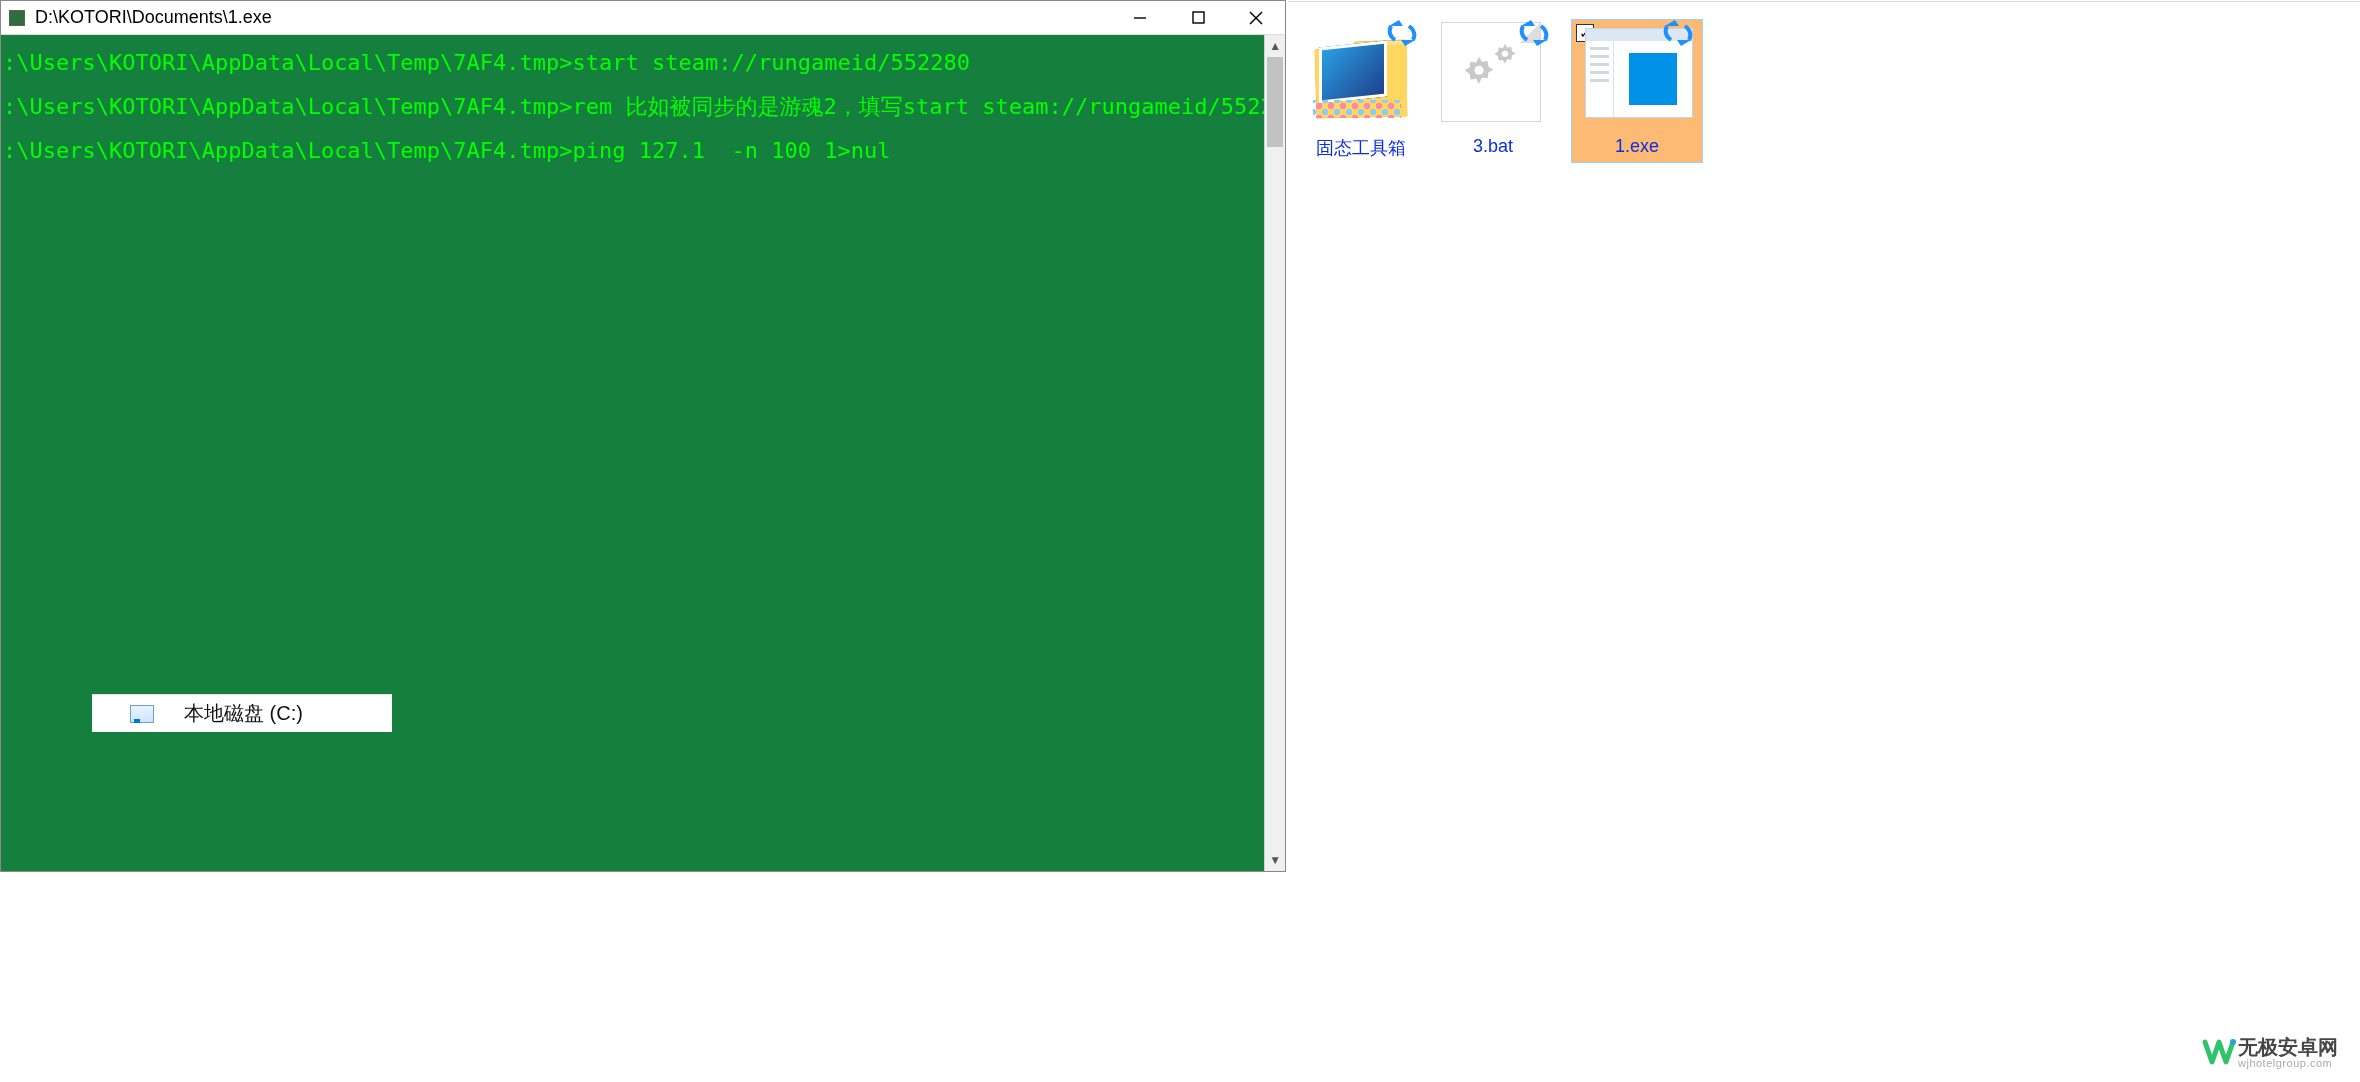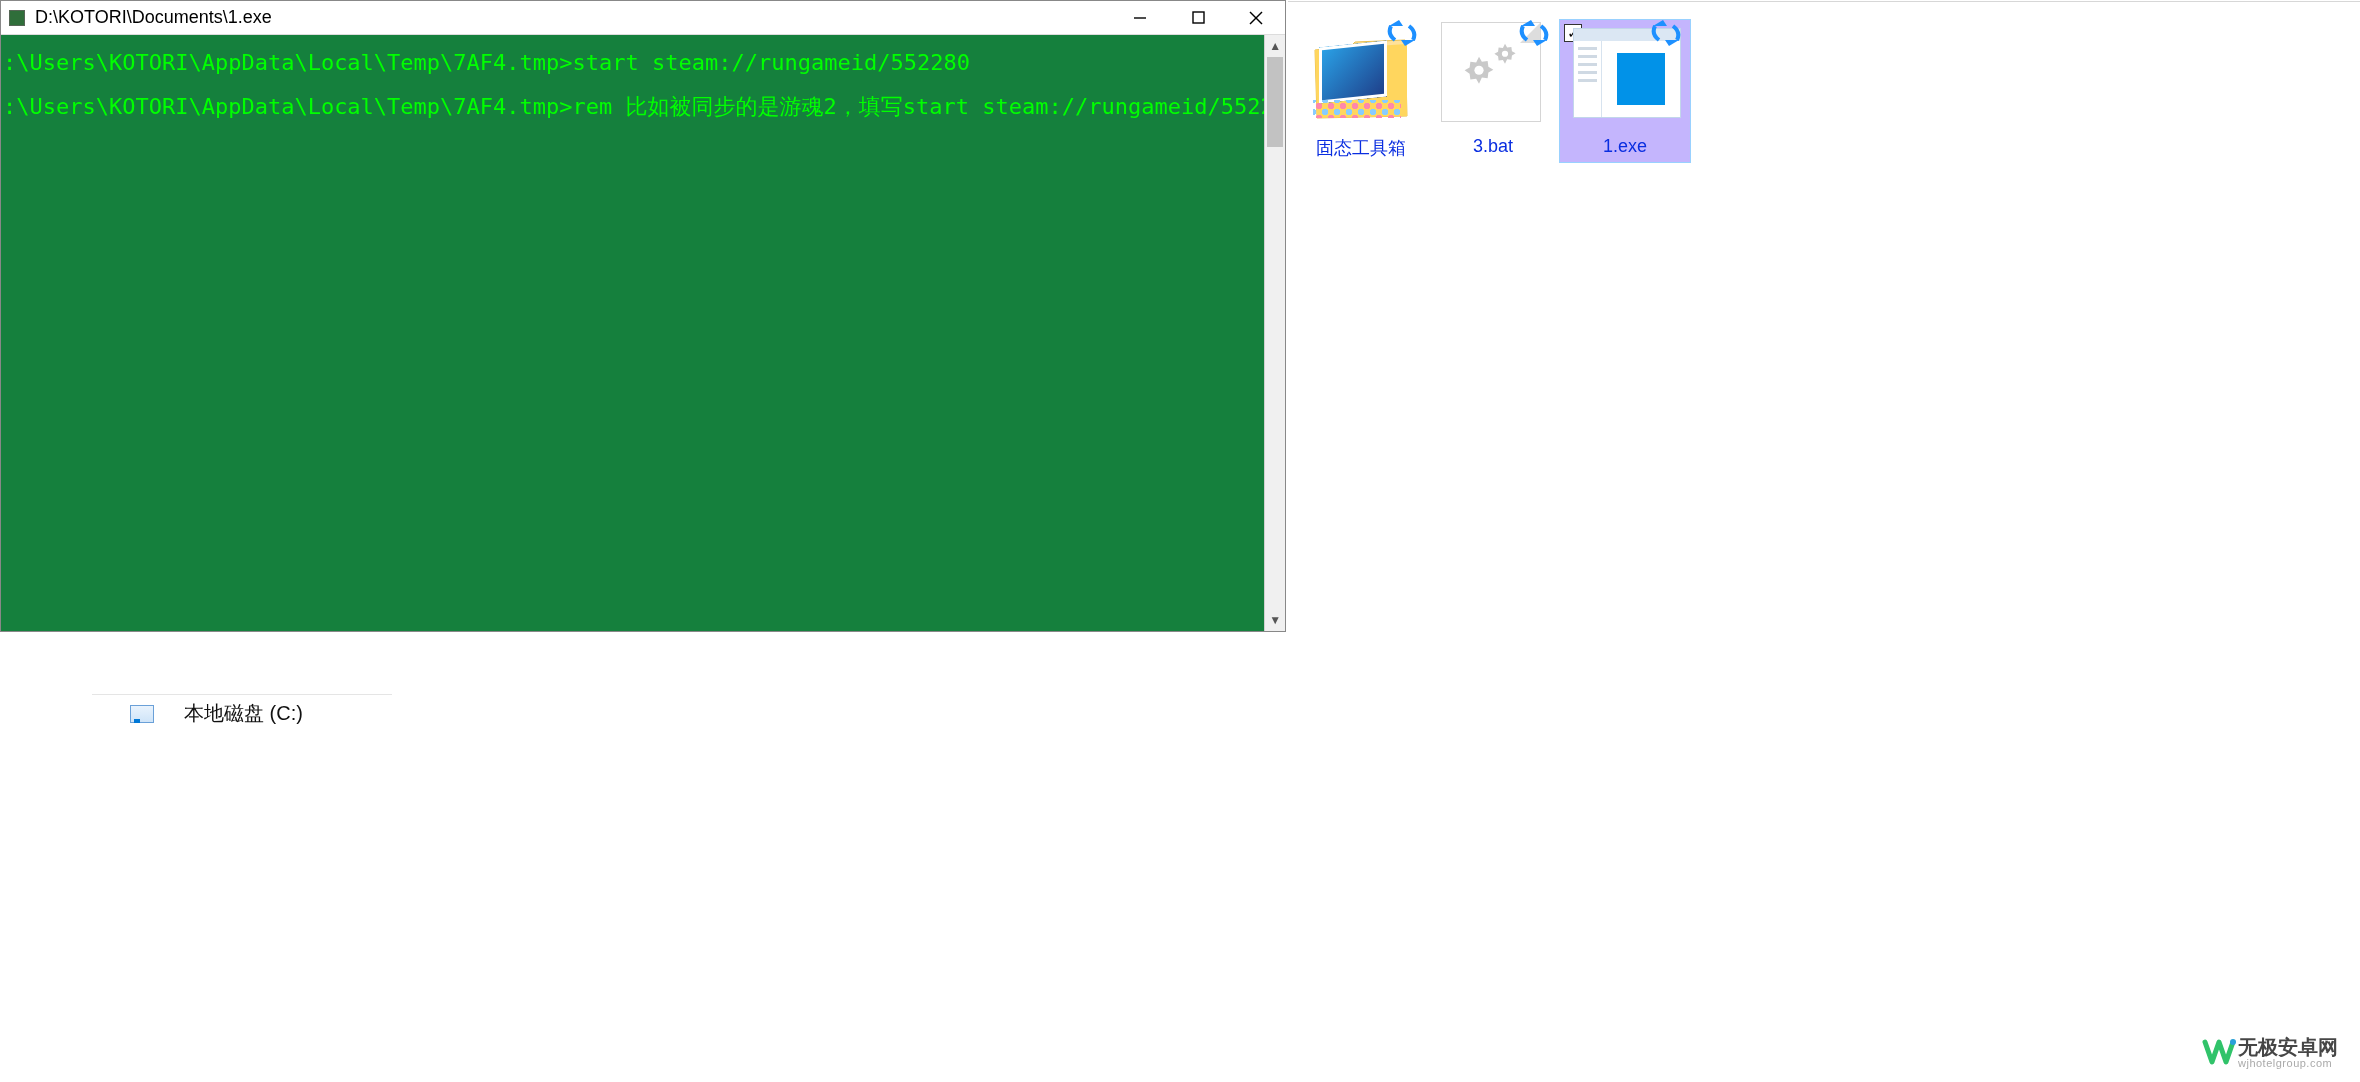--- a/index.html
+++ b/index.html
@@ -11,21 +11,21 @@
     overflow: hidden;
     position: relative;
   }
 
   
   .cmd-window {
     position: absolute;
     top: 0;
     left: 0;
     width: 1286px;
-    height: 632px;
+    height: 872px;
     border: 1px solid #888;
     background: #ffffff;
     display: flex;
     flex-direction: column;
   }
   .cmd-titlebar {
     height: 34px;
     background: #ffffff;
     display: flex;
     align-items: center;
@@ -134,22 +134,23 @@
     padding:18px 4px 0 8px;
     align-content:flex-start;
   }
   .exp-item {
     width:130px;
     display:flex;flex-direction:column;align-items:center;
     position:relative;
     padding:2px;
   }
   .exp-item.selected {
-    background:#c4b5fd;
+    background:#fdba74;
     outline:1px solid #99d1ff;
+    margin-left:12px;
   }
   .exp-item .check {
     position:absolute;top:4px;left:4px;
     width:18px;height:18px;
     border:1.5px solid #333;background:#fff;
     display:none;
     align-items:center;justify-content:center;
     font-size:14px;line-height:1;
   }
   .exp-item.selected .check { display:flex; }
@@ -241,20 +242,21 @@
       <svg width="14" height="14" viewBox="0 0 14 14">
           <line x1="1" y1="1" x2="13" y2="13"></line>
           <line x1="13" y1="1" x2="1" y2="13"></line>
         </svg>
     </div>
   </div>
   <div class="cmd-client">
     <div class="cmd-body">
       <div class="cmd-line"><span>:\Users\KOTORI\AppData\Local\Temp\7AF4.tmp&gt;</span><span>start steam://rungameid/552280</span></div>
       <div class="cmd-line"><span>:\Users\KOTORI\AppData\Local\Temp\7AF4.tmp&gt;</span><span>rem 比如被同步的是游魂2，填写start steam://rungameid/552280即可</span></div>
+      <div class="cmd-line"><span>:\Users\KOTORI\AppData\Local\Temp\7AF4.tmp&gt;</span><span>ping 127.1  -n 100 1&gt;nul</span></div>
     </div>
     <div class="cmd-scroll">
       <div class="cmd-scroll-btn up">▲</div>
       <div class="cmd-scroll-thumb"></div>
       <div class="cmd-scroll-btn down">▼</div>
     </div>
   </div>
 </div>
 
 <div class="explorer-snip">

